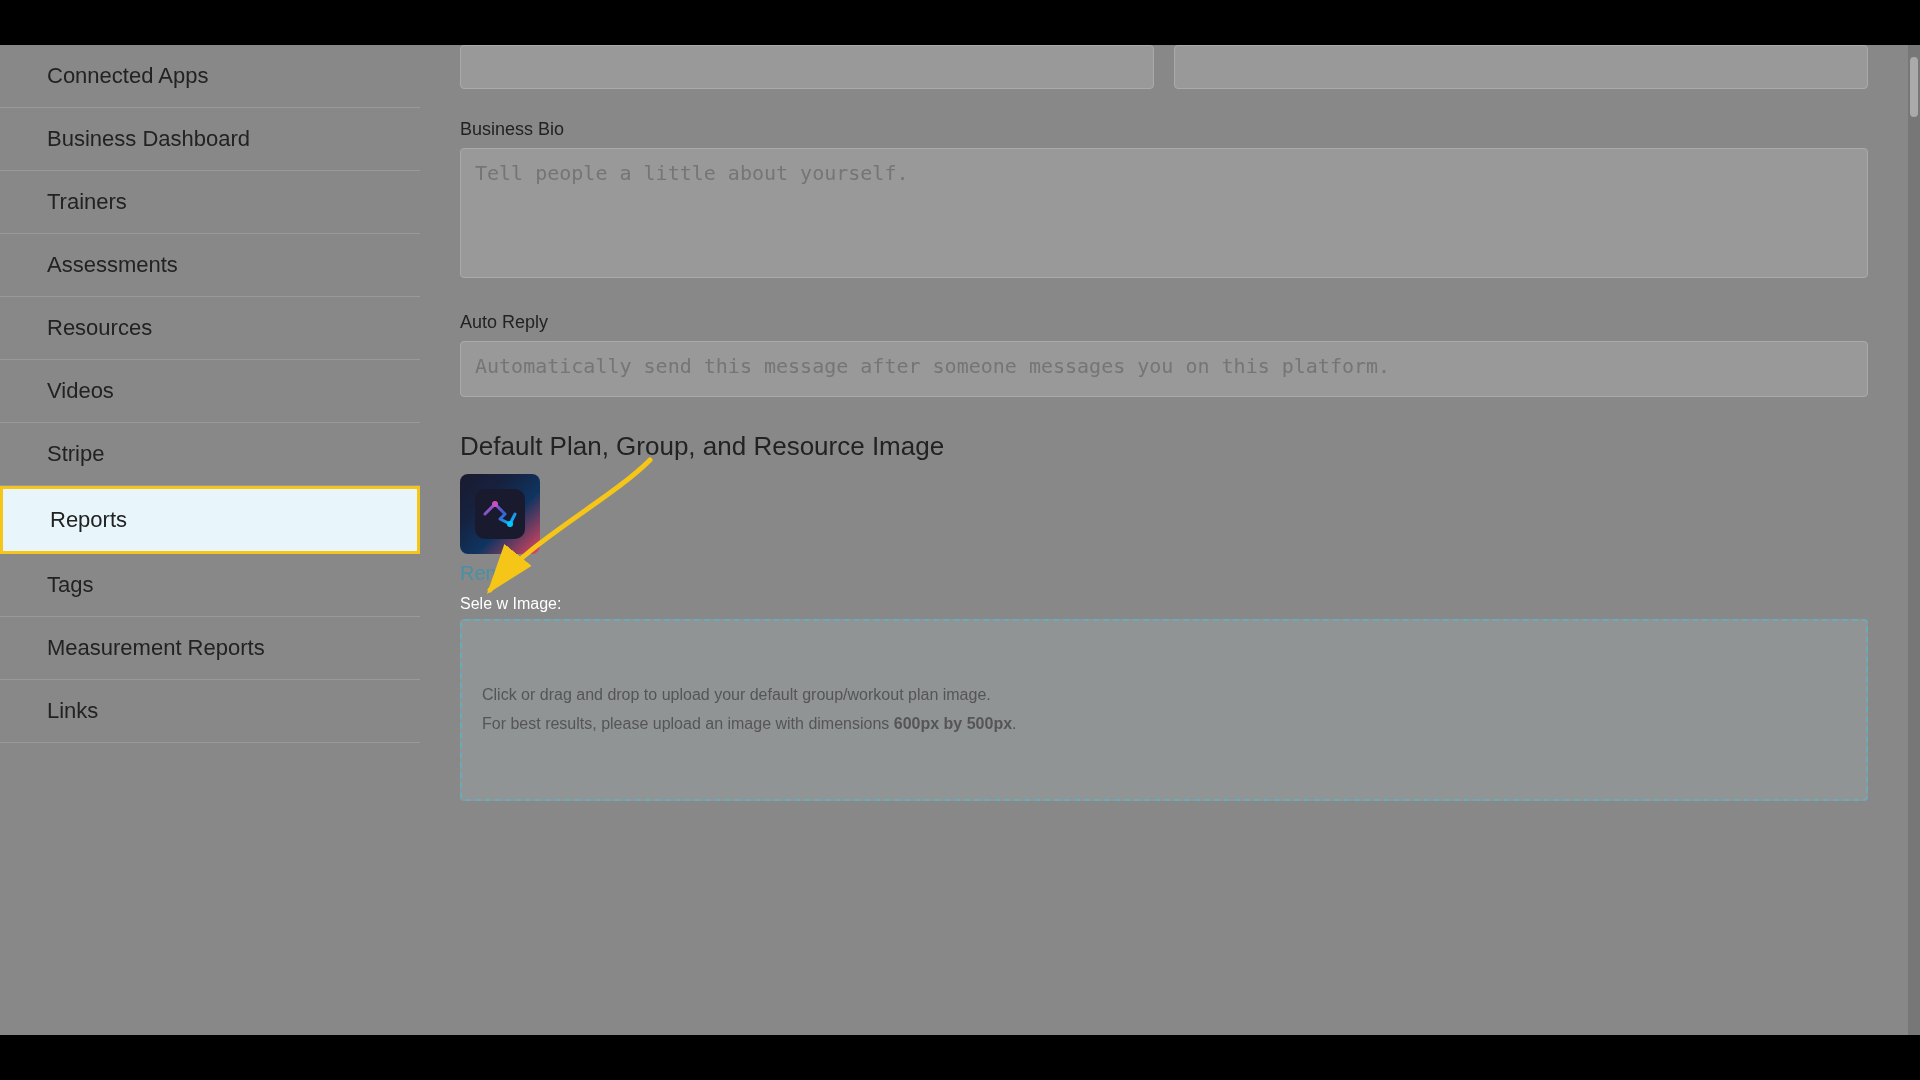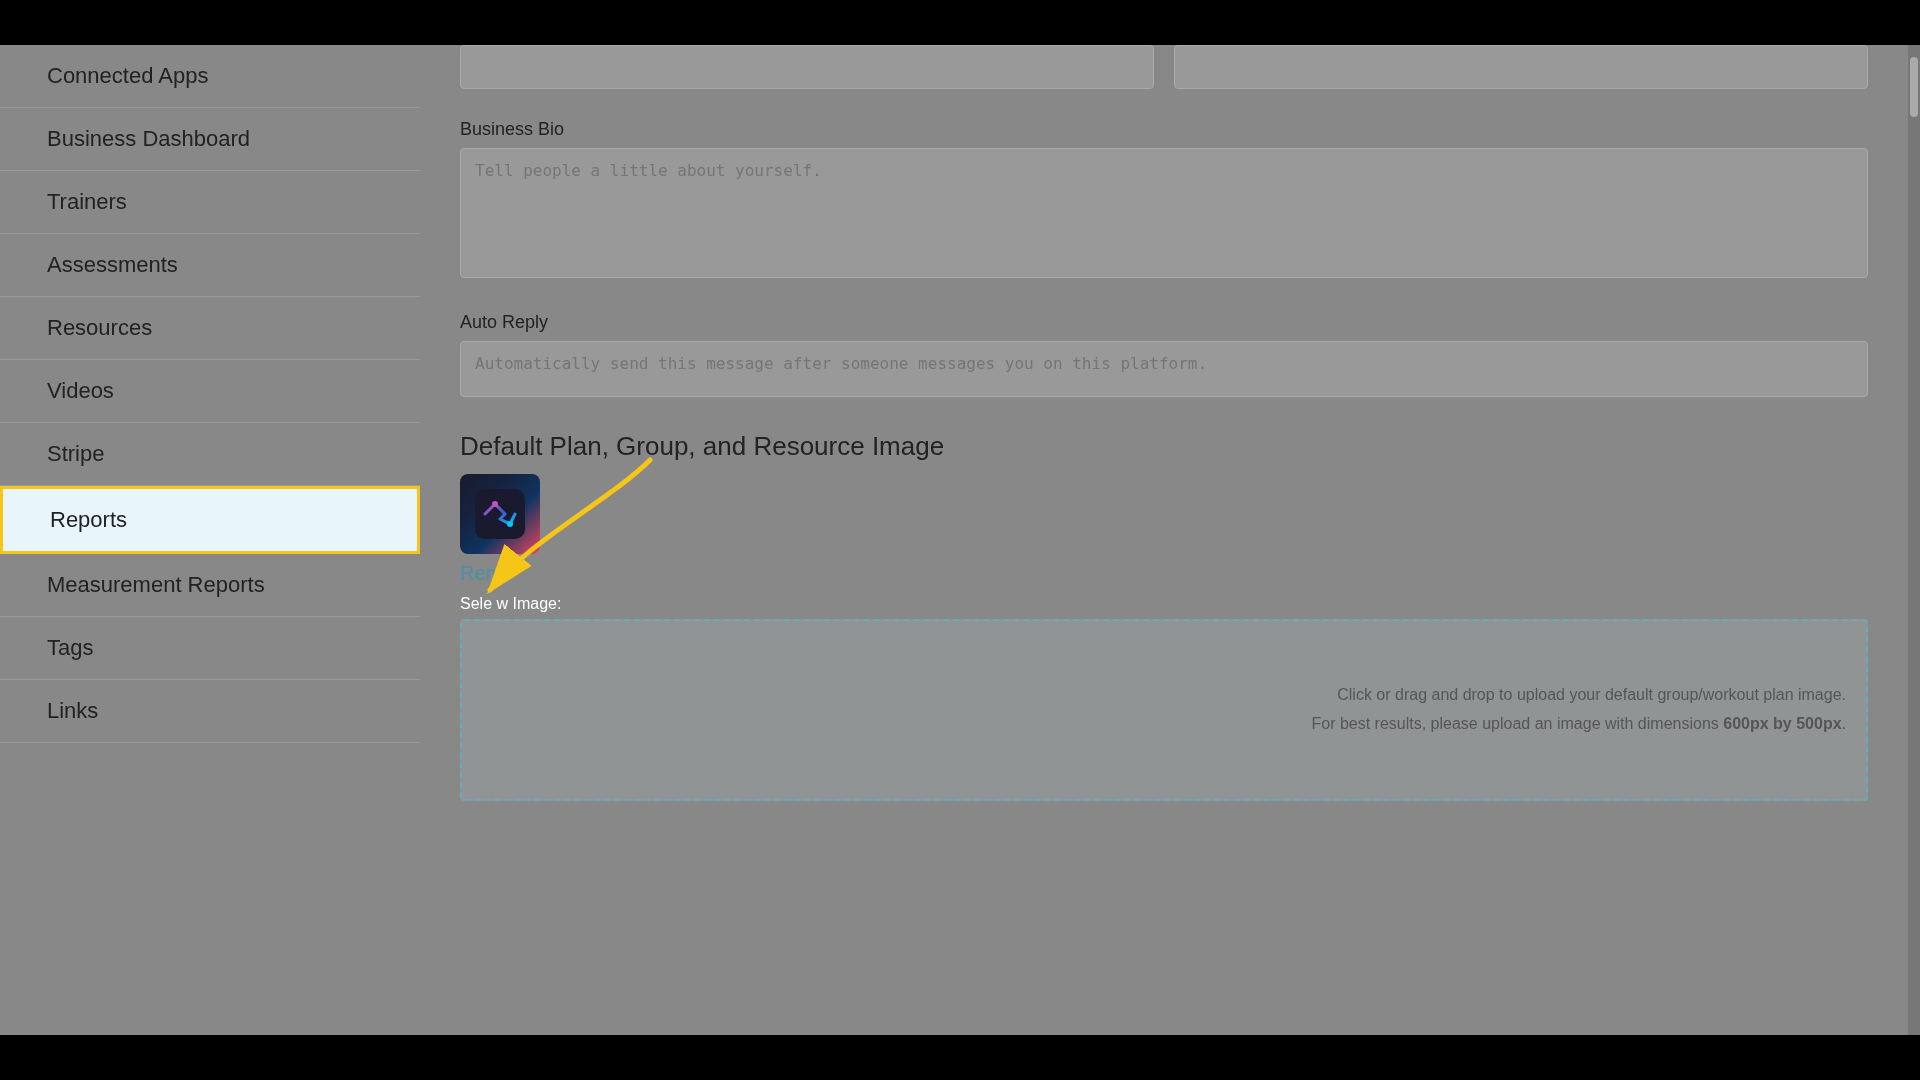--- a/index.html
+++ b/index.html
@@ -76,21 +76,21 @@
       margin-bottom: 8px;
       display: block;
     }
 
     .form-input, .form-textarea {
       width: 100%;
       background: #999;
       border: 1px solid #aaa;
       border-radius: 4px;
       padding: 12px 14px;
-      font-size: 16px;
+      font-size: 20px;
       color: #555;
       resize: none;
       outline: none;
     }
 
     .form-textarea {
       height: 130px;
     }
 
     .form-textarea-auto-reply {
@@ -157,21 +157,21 @@
       font-size: 16px;
       color: #ffffff;
       margin-bottom: 6px;
     }
 
     .drop-zone {
       border: 2px dashed #6aabba;
       border-radius: 4px;
       background: rgba(200,220,230,0.15);
       padding: 60px 20px;
-      text-align: right;
+      text-align: left;
       width: 100%;
     }
 
     .drop-zone-text {
       color: #555;
       font-size: 16px;
       line-height: 1.8;
     }
 
     .drop-zone-text strong {
@@ -263,24 +263,24 @@
         <div class="sidebar-item">
           <span>Videos</span>
         </div>
         <div class="sidebar-item">
           <span>Stripe</span>
         </div>
         <div class="sidebar-item active">
           <span>Reports</span>
         </div>
         <div class="sidebar-item">
+          <span>Tags</span>
+        </div>
+        <div class="sidebar-item">
           <span>Measurement Reports</span>
-        </div>
-        <div class="sidebar-item">
-          <span>Tags</span>
         </div>
         <div class="sidebar-item">
           <span>Links</span>
         </div>
       </div>
 
       <div class="content">
         <div class="content-inner">
 
           <div class="top-input-row" style="margin-top:0; padding-top:0;">

